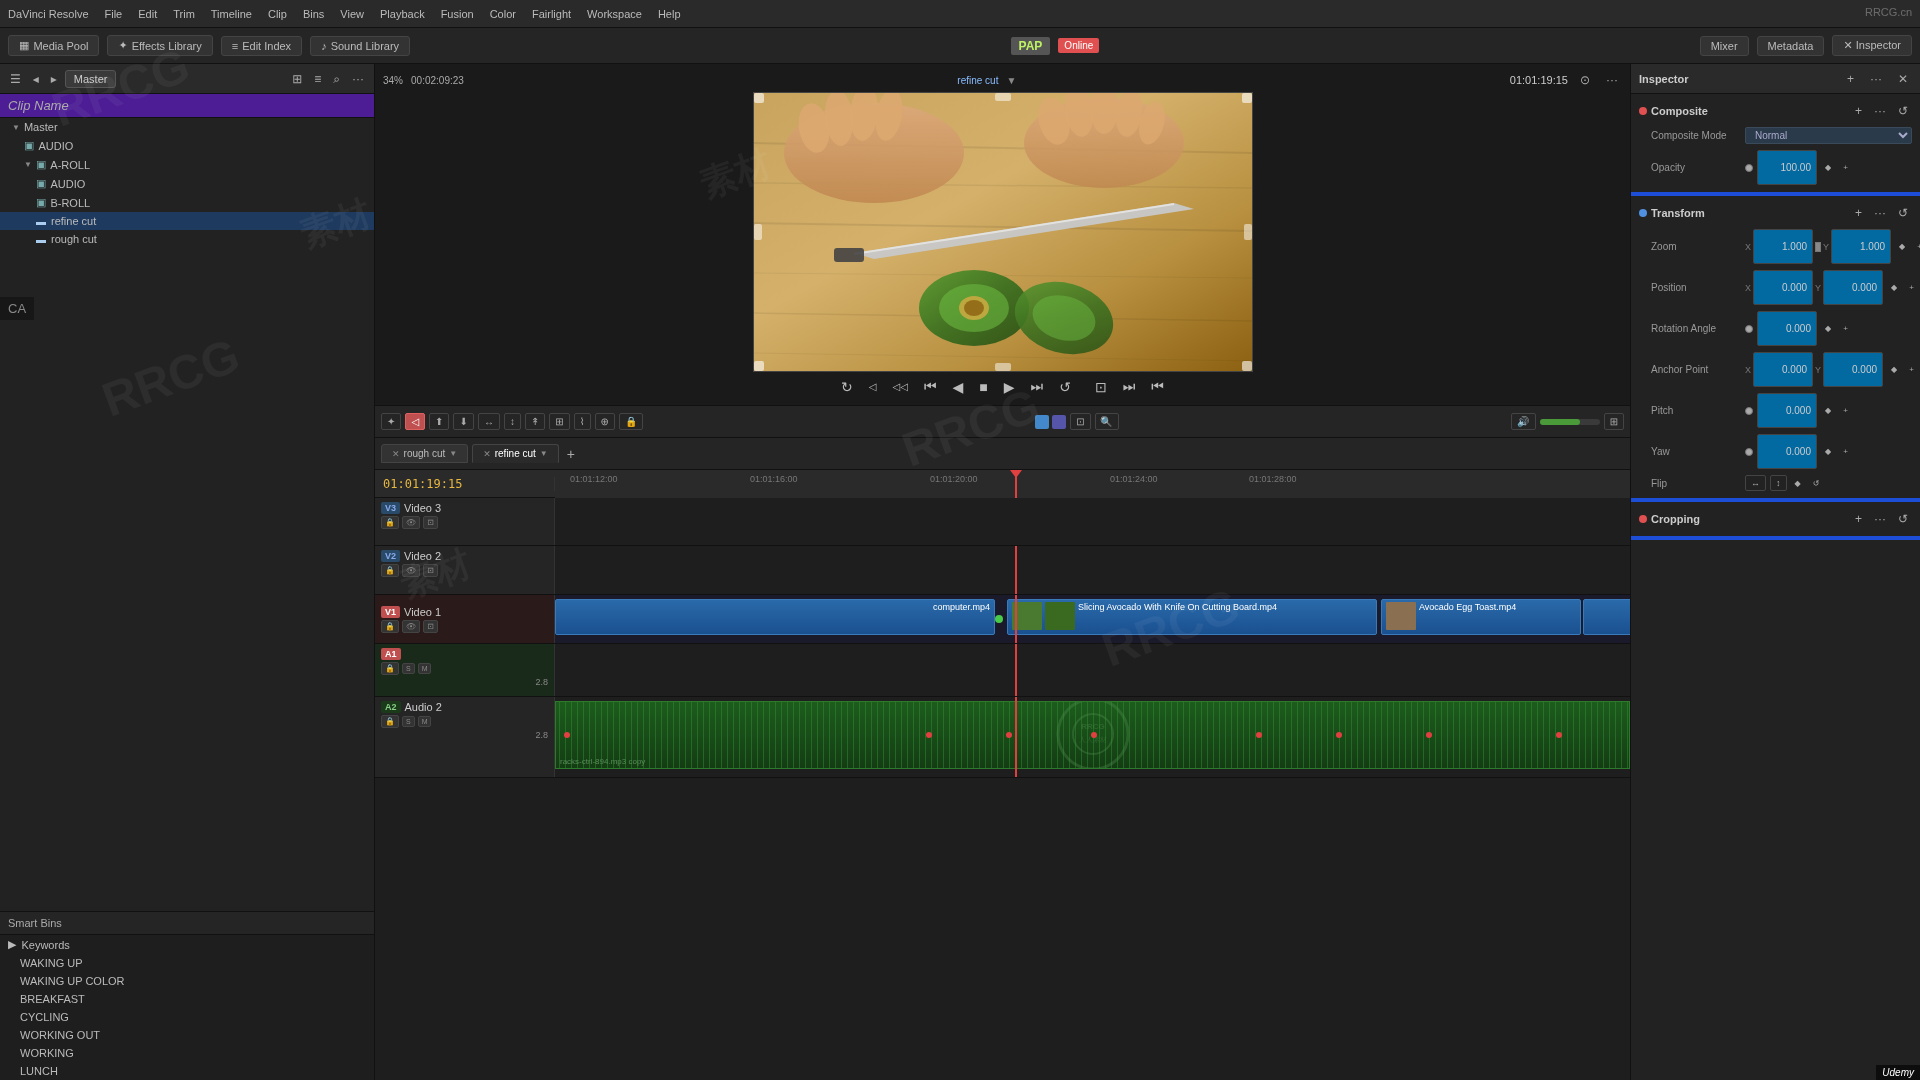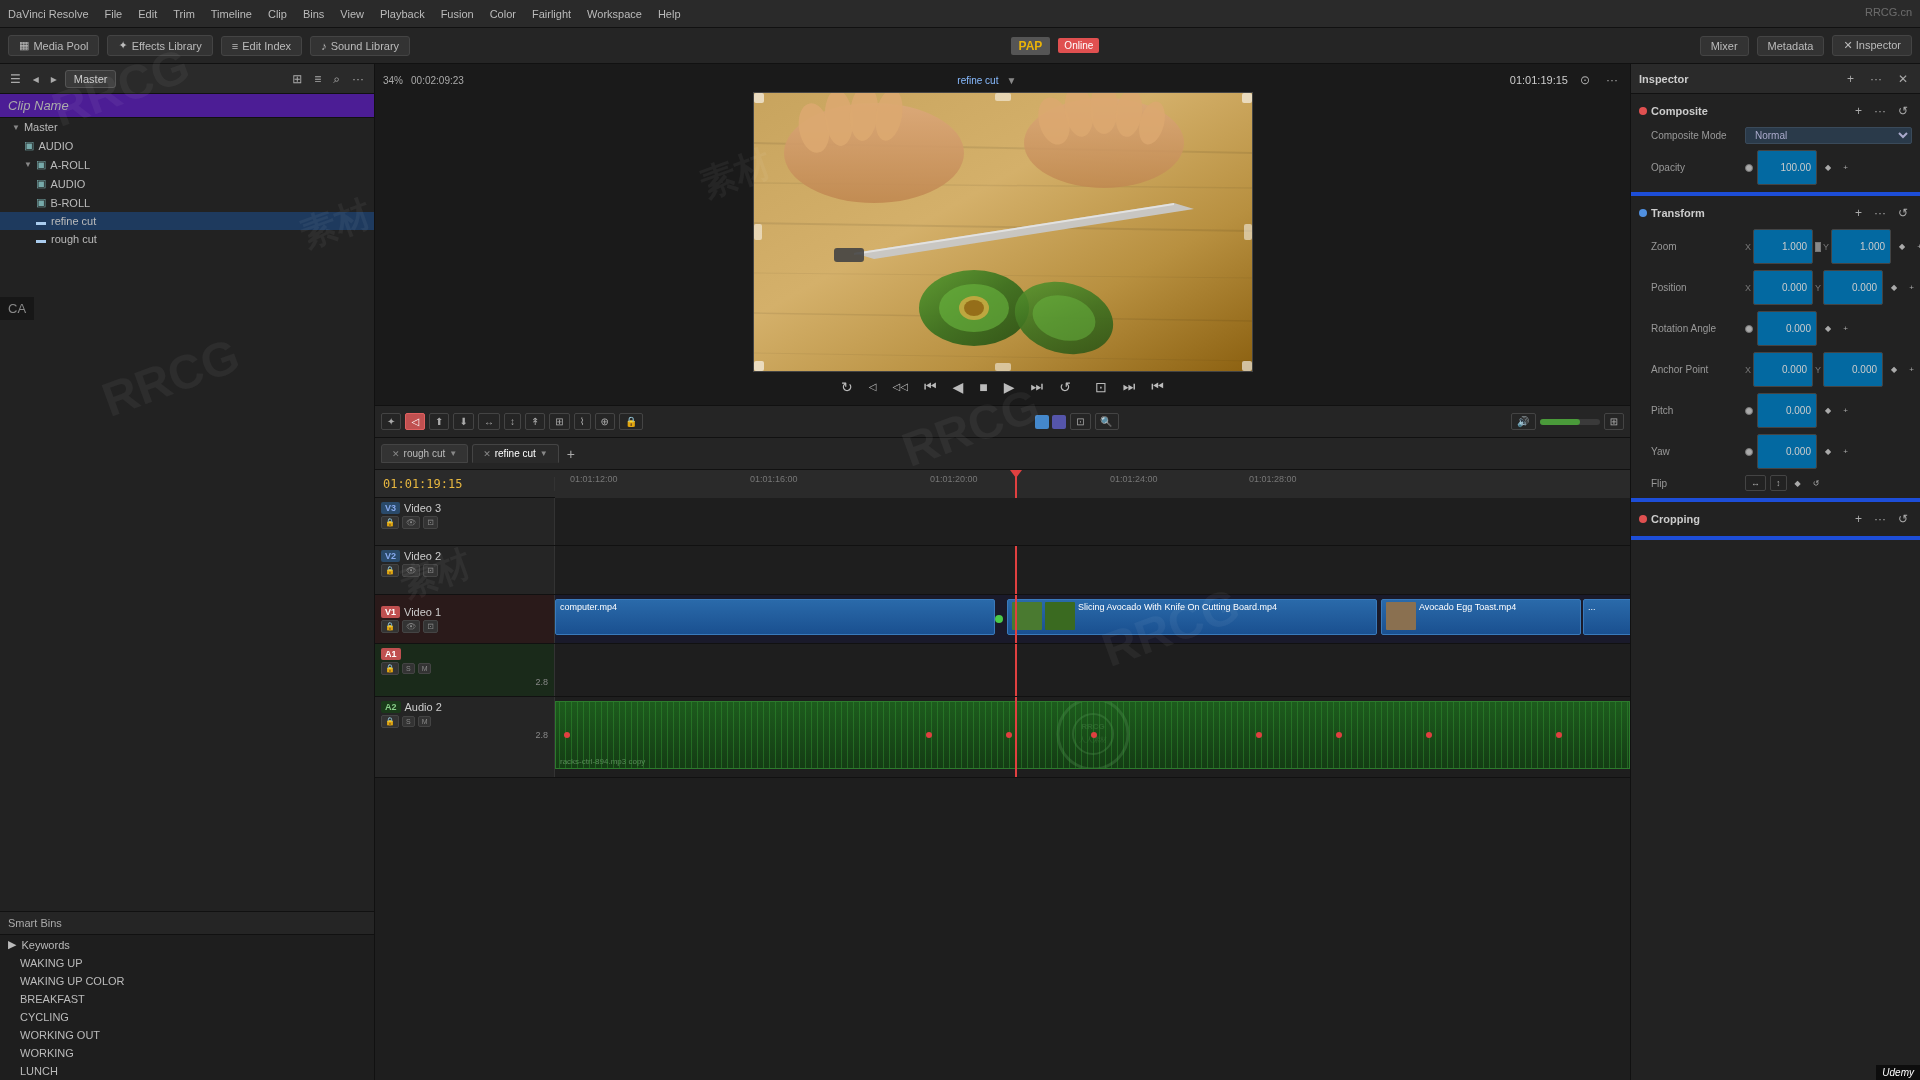--- a/index.html
+++ b/index.html
@@ -47,21 +47,21 @@
       color: #bbb;
       padding: 3px 10px;
       font-size: 11px;
       cursor: pointer;
       display: flex;
       align-items: center;
       gap: 4px;
     }
     .pap-label {
       background: #555;
-      color: #eab308;
+      color: #bef264;
       padding: 2px 8px;
       border-radius: 2px;
       font-size: 12px;
       font-weight: bold;
     }
     .online-badge {
       background: #e05050;
       color: #fff;
       padding: 2px 6px;
       border-radius: 2px;
@@ -971,21 +971,21 @@
               <div class="track-name-row">
                 <span class="track-label active">V1</span>
                 <span>Video 1</span>
               </div>
               <div class="track-controls">
                 <button class="track-ctrl-btn">🔒</button>
                 <button class="track-ctrl-btn">👁</button>
                 <button class="track-ctrl-btn">⊡</button>
               </div>
             </div>
-            <div class="track-content" style="height:48px;position:relative;">
+            <div class="track-content" style="height:48px;position:relative;text-align:right;">
 
               <div style="position:absolute;left:0;top:4px;width:440px;height:36px;background:linear-gradient(180deg,#2a6aaa,#1a5090);border:1px solid #3a7abb;border-radius:2px;font-size:9px;color:#fff;padding:2px 4px;overflow:hidden;">
                 <span>computer.mp4</span>
               </div>
 
               <div style="position:absolute;left:440px;top:50%;transform:translateY(-50%);width:8px;height:8px;border-radius:50%;background:#4aca4a;z-index:5;"></div>
 
               <div style="position:absolute;left:452px;top:4px;width:370px;height:36px;background:linear-gradient(180deg,#2a6aaa,#1a5090);border:1px solid #3a7abb;border-radius:2px;font-size:9px;color:#fff;padding:2px 4px;overflow:hidden;display:flex;align-items:flex-start;gap:3px;">
 
                 <div style="width:30px;height:28px;background:#4a7a30;border-radius:1px;flex-shrink:0;"></div>

